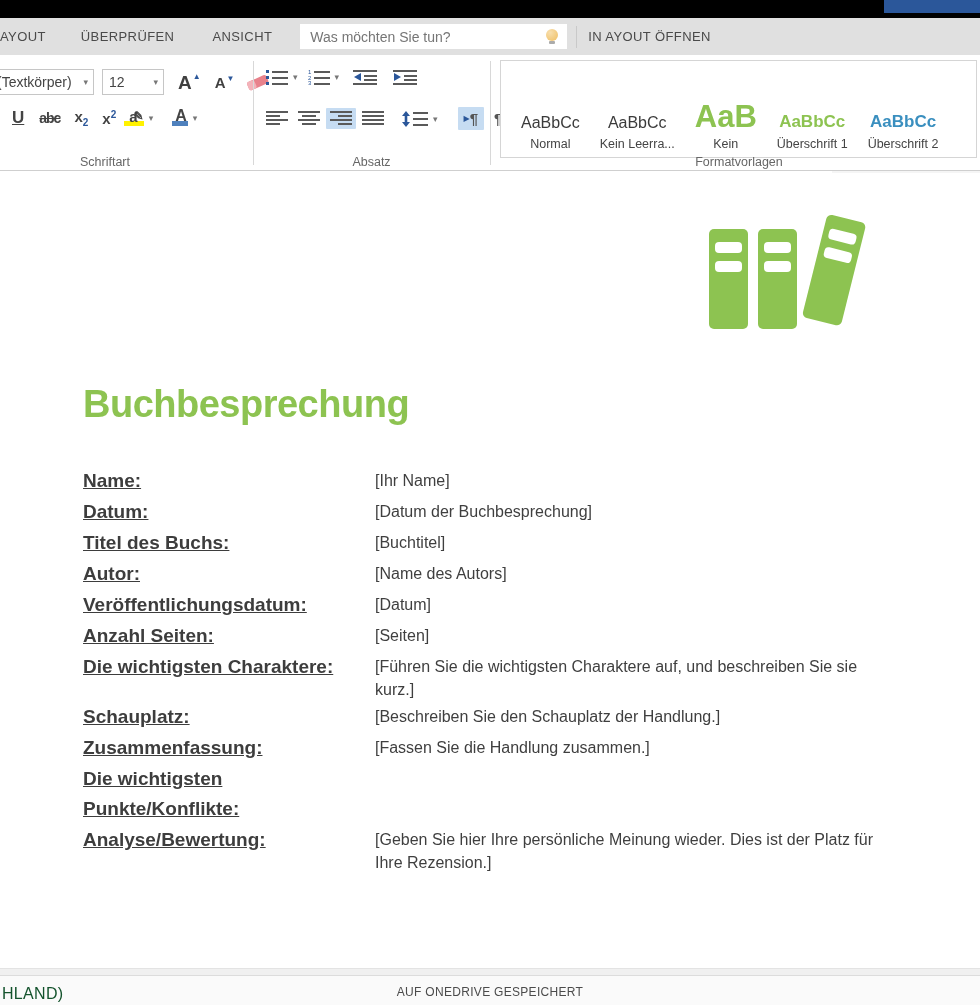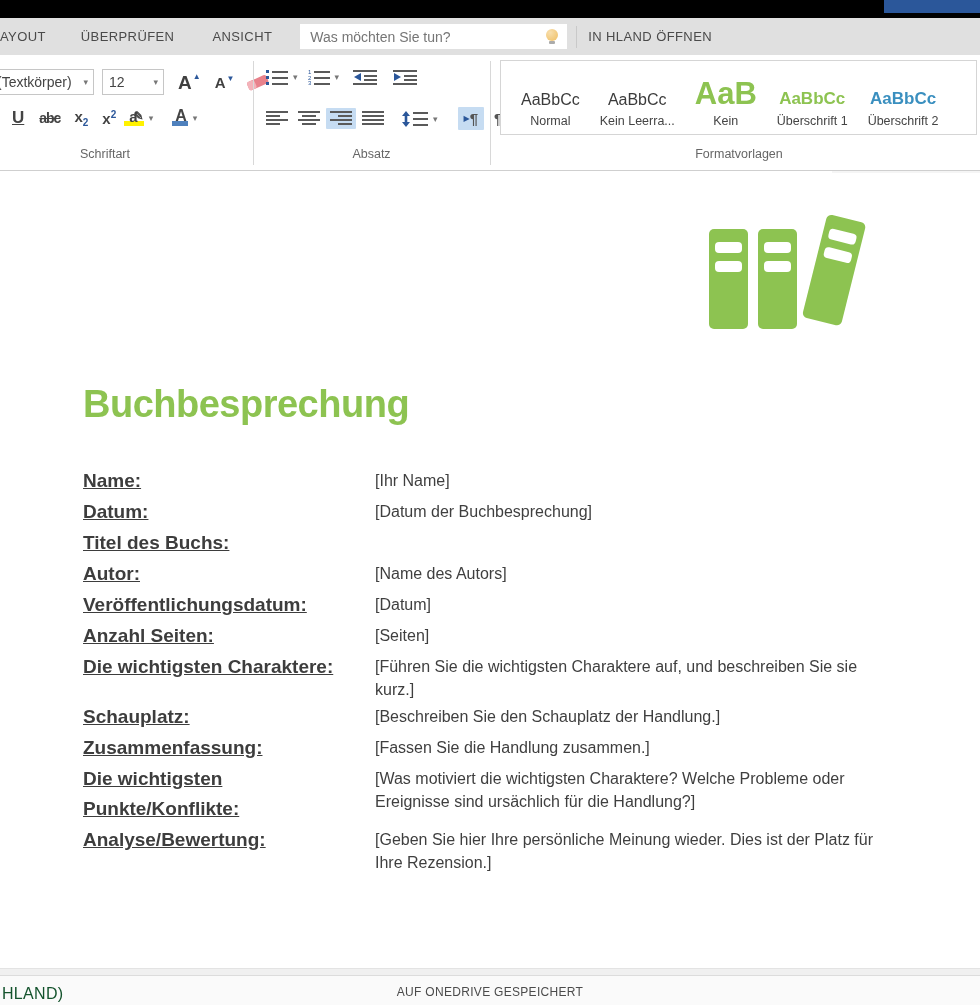--- a/index.html
+++ b/index.html
@@ -31,21 +31,21 @@
   .bulb .base{position:absolute;left:3px;top:12px;width:6px;height:3px;background:#ABABAB;border-radius:1px;}
   .tabbar-divider{width:1px;height:22px;background:#C9C9C9;margin-left:9px;}
   .open-in-word{margin-left:11px;font-size:13px;color:#4A4A4A;letter-spacing:.4px;white-space:nowrap;}
   
   .ribbon{
     position:absolute;left:0;top:55px;width:980px;height:115px;background:#fff;
     border-bottom:1px solid #CFCFCF;box-shadow:0 2px 0 rgba(0,0,0,0.04);
   }
   .group-sep{position:absolute;top:6px;height:104px;width:1px;background:#D8D8D8;}
   .sep-1{left:253px;} .sep-2{left:490px;}
-  .group-label{position:absolute;top:92px;font-size:12.5px;color:#666;text-align:center;}
+  .group-label{position:absolute;top:100px;font-size:12.5px;color:#666;text-align:center;}
   .label-font{left:0;width:210px;}
   .label-par{left:253px;width:237px;}
   .label-styles{left:500px;width:478px;}
   .rib-row{position:absolute;left:0;display:flex;align-items:center;}
   .row-f1{top:14px;left:-10px;}
   .row-f2{top:52px;left:12px;}
   .row-p1{top:14px;left:266px;}
   .row-p2{top:52px;left:266px;}
   .combo{
     height:26px;border:1px solid #C6C6C6;background:#fff;display:flex;align-items:center;
@@ -72,21 +72,21 @@
   .fc-bar{position:absolute;left:-1px;bottom:-2px;width:16px;height:5px;background:#4F81BD;}
   .mini-caret{font-size:9px;color:#777;margin-left:5px;}
   .pbtn{margin-right:10px;display:flex;align-items:center;}
   .hl-box{background:var(--highlight-selected);padding:3px 4px;margin:-3px 6px -3px -4px;border-radius:1px;}
   .pilcrow{font-size:15px;font-weight:bold;color:#555;line-height:15px;}
   .tri{font-size:8px;color:var(--word-blue);line-height:8px;}
   .ltr-btn{background:var(--highlight-selected);padding:4px 6px;margin-left:10px;display:flex;align-items:center;border-radius:1px;}
   .rtl-btn{margin-left:10px;display:flex;align-items:center;}
   
   .styles-box{
-    position:absolute;left:500px;top:5px;width:477px;height:75px;
+    position:absolute;left:500px;top:5px;width:477px;height:98px;
     border:1px solid #D5D5D5;background:#fff;box-sizing:border-box;
     display:flex;align-items:stretch;overflow:hidden;padding:0 0 0 10px;
   }
   .style-item{display:flex;flex-direction:column;justify-content:flex-end;align-items:center;
     padding:6px 10px;cursor:default;}
   .style-sample{display:flex;align-items:flex-end;height:40px;font-size:16px;color:#3B3B3B;white-space:nowrap;}
   .style-name{font-size:12.5px;color:#444;margin-top:5px;white-space:nowrap;}
   .sty-titel .style-sample{font-size:31px;font-weight:bold;color:var(--accent-green);line-height:31px;}
   .sty-h1 .style-sample{font-size:17px;font-weight:bold;color:var(--accent-green);}
   .sty-h2 .style-sample{font-size:17px;font-weight:bold;color:var(--heading-blue);}
@@ -130,21 +130,21 @@
   <span class="tab tab-review">ÜBERPRÜFEN</span>
   <span class="tab tab-view">ANSICHT</span>
   <div class="search-box">
     <span class="search-placeholder">Was möchten Sie tun?</span>
     <span class="bulb">
         <span class="glass"></span>
         <span class="base"></span>
       </span>
   </div>
   <div class="tabbar-divider"></div>
-  <span class="open-in-word">IN HLAND ÖFFNEN</span>
+  <span class="open-in-word">IN AYOUT ÖFFNEN</span>
 </div>
 
 <div class="ribbon">
 
   <div class="rib-row row-f1">
     <div class="combo combo-font">
       <span>(Textkörper)</span>
       <span class="caret">▾</span>
     </div>
     <div class="combo combo-size">
@@ -340,20 +340,21 @@
         <div class="field-value">[Ihr Name]</div>
       </div>
 
       <div class="field-row">
         <div class="field-label">Datum:</div>
         <div class="field-value">[Datum der Buchbesprechung]</div>
       </div>
 
       <div class="field-row">
         <div class="field-label">Titel des Buchs:</div>
+        <div class="field-value">[Buchtitel]</div>
       </div>
 
       <div class="field-row">
         <div class="field-label">Autor:</div>
         <div class="field-value">[Name des Autors]</div>
       </div>
 
       <div class="field-row">
         <div class="field-label">Veröffentlichungsdatum:</div>
         <div class="field-value">[Datum]</div>
@@ -374,21 +375,20 @@
         <div class="field-value">[Beschreiben Sie den Schauplatz der Handlung.]</div>
       </div>
 
       <div class="field-row">
         <div class="field-label">Zusammenfassung:</div>
         <div class="field-value">[Fassen Sie die Handlung zusammen.]</div>
       </div>
 
       <div class="field-row">
         <div class="field-label">Die wichtigsten Punkte/Konflikte:</div>
-        <div class="field-value">[Was motiviert die wichtigsten Charaktere? Welche Probleme oder Ereignisse sind ursächlich für die Handlung?]</div>
       </div>
 
       <div class="field-row">
         <div class="field-label">Analyse/Bewertung:</div>
         <div class="field-value">[Geben Sie hier Ihre persönliche Meinung wieder. Dies ist der Platz für Ihre Rezension.]</div>
       </div>
     </div>
 </div>
 
 <div class="status-bar">

